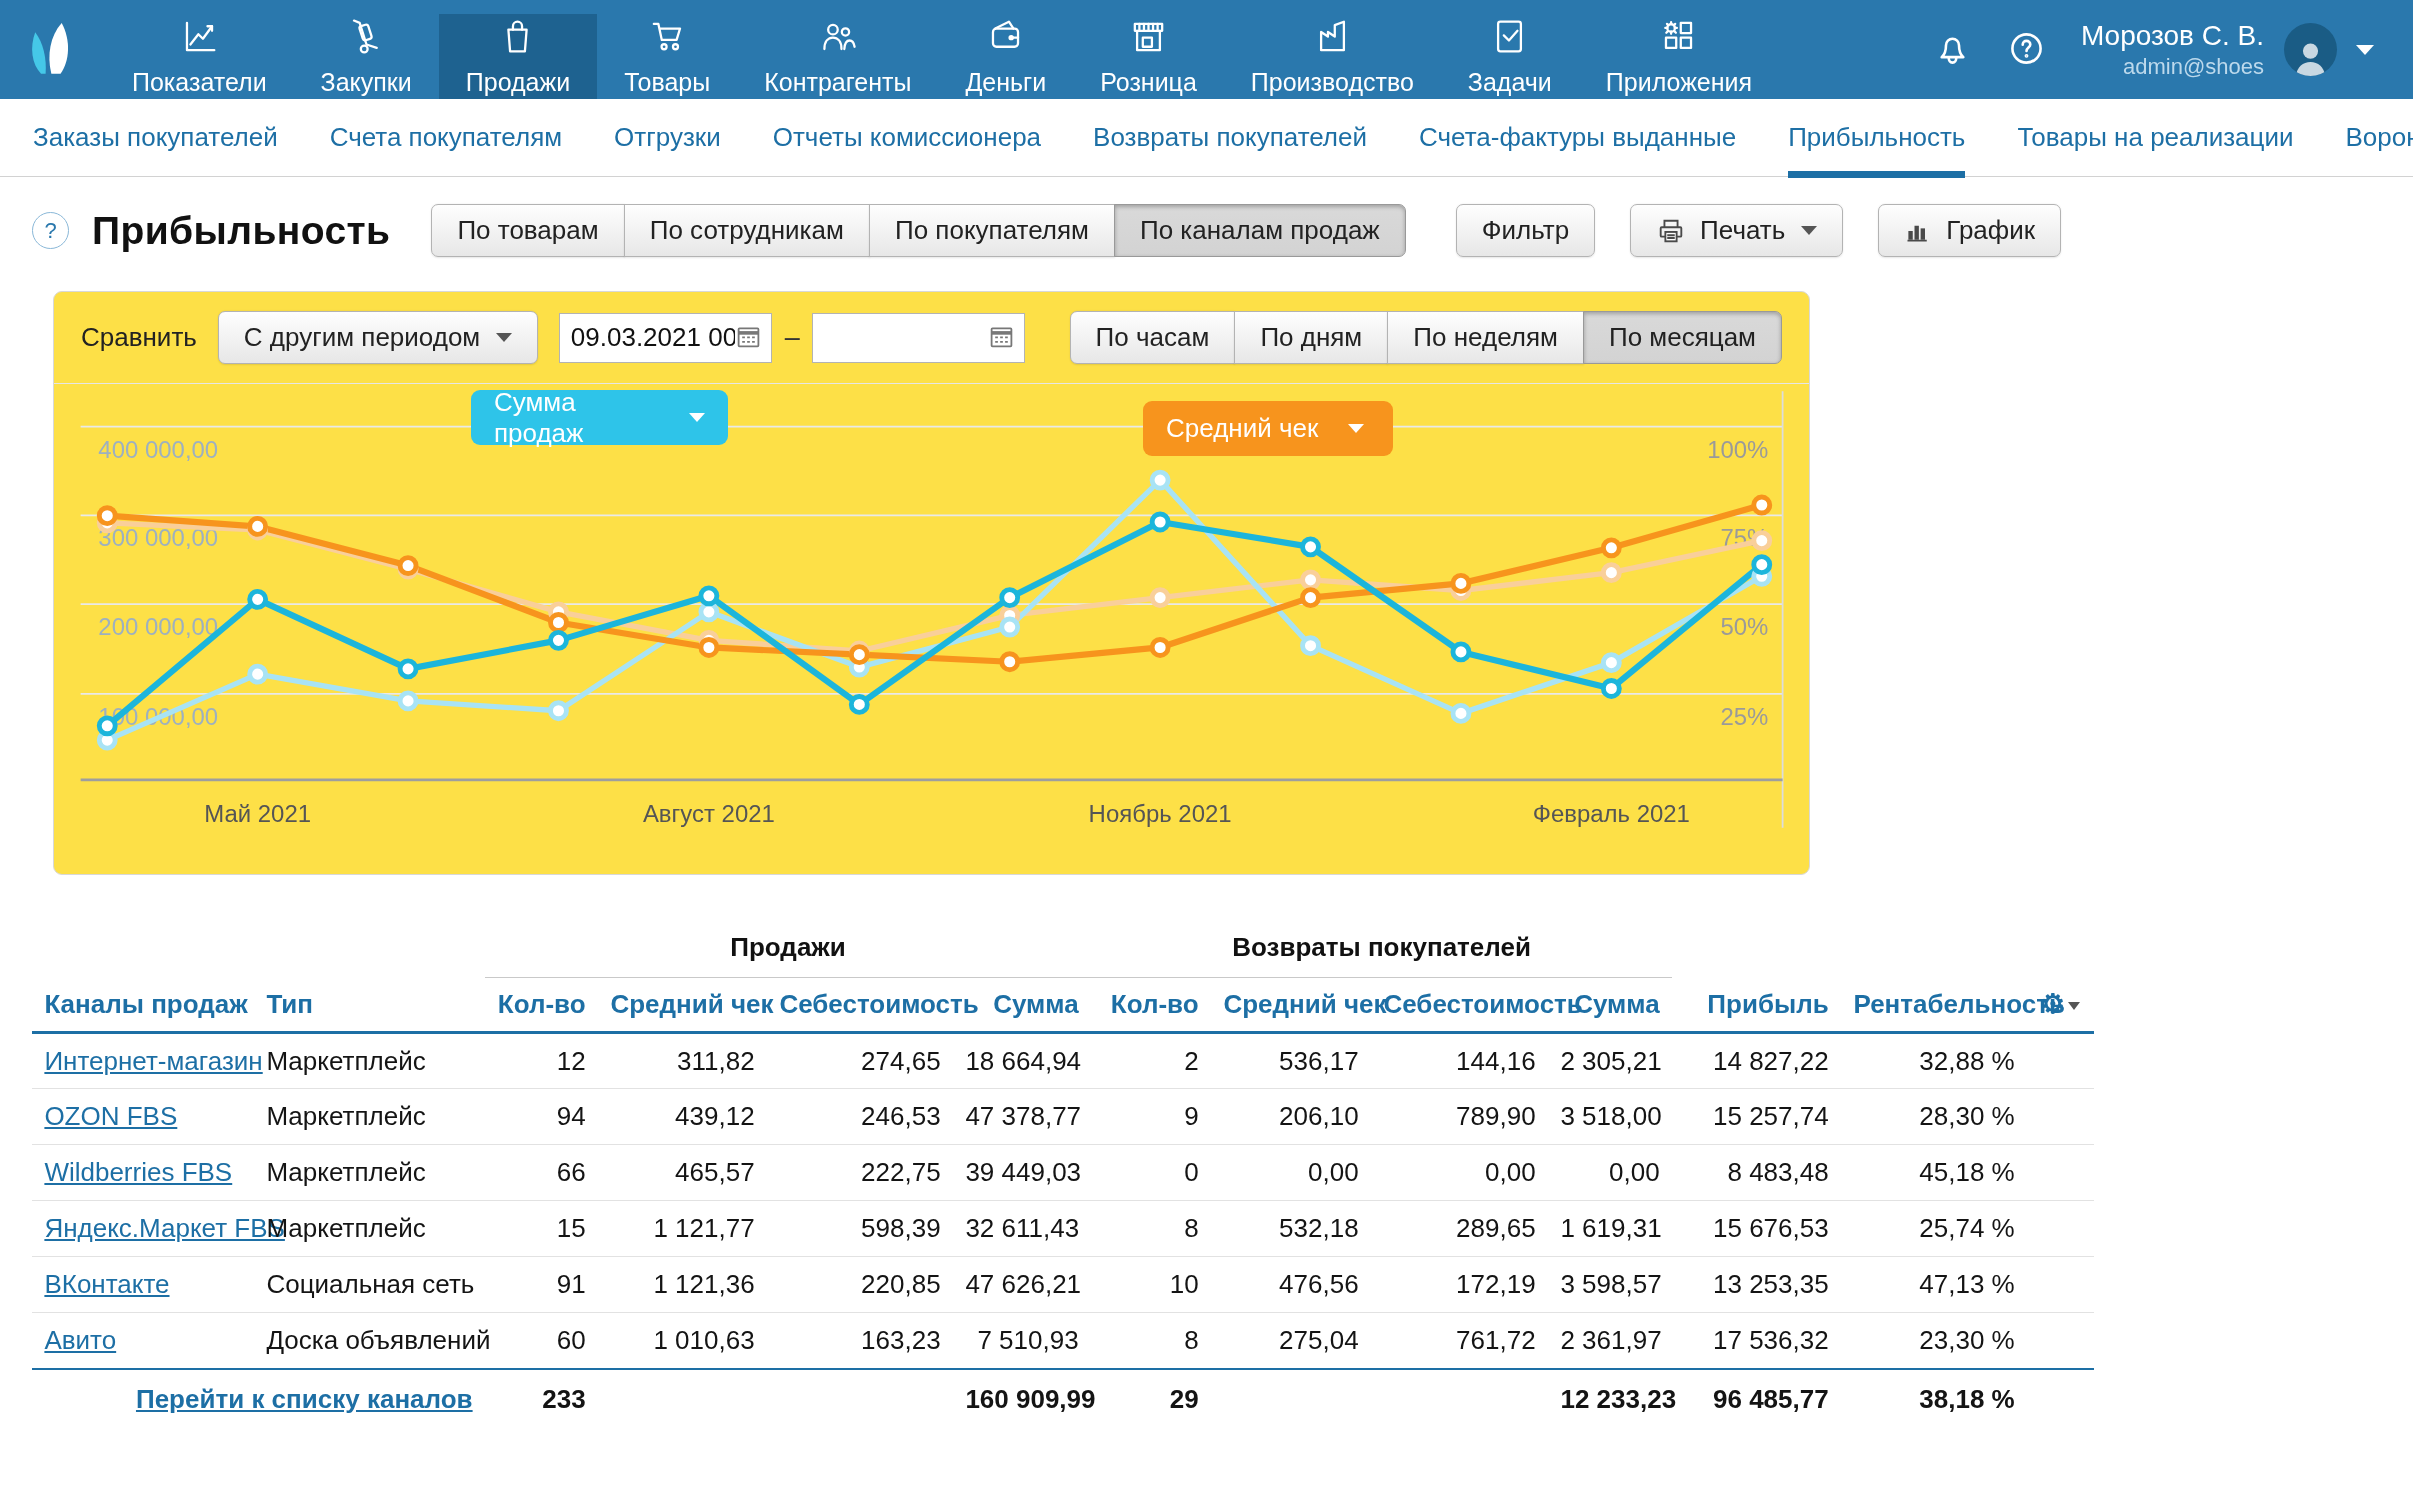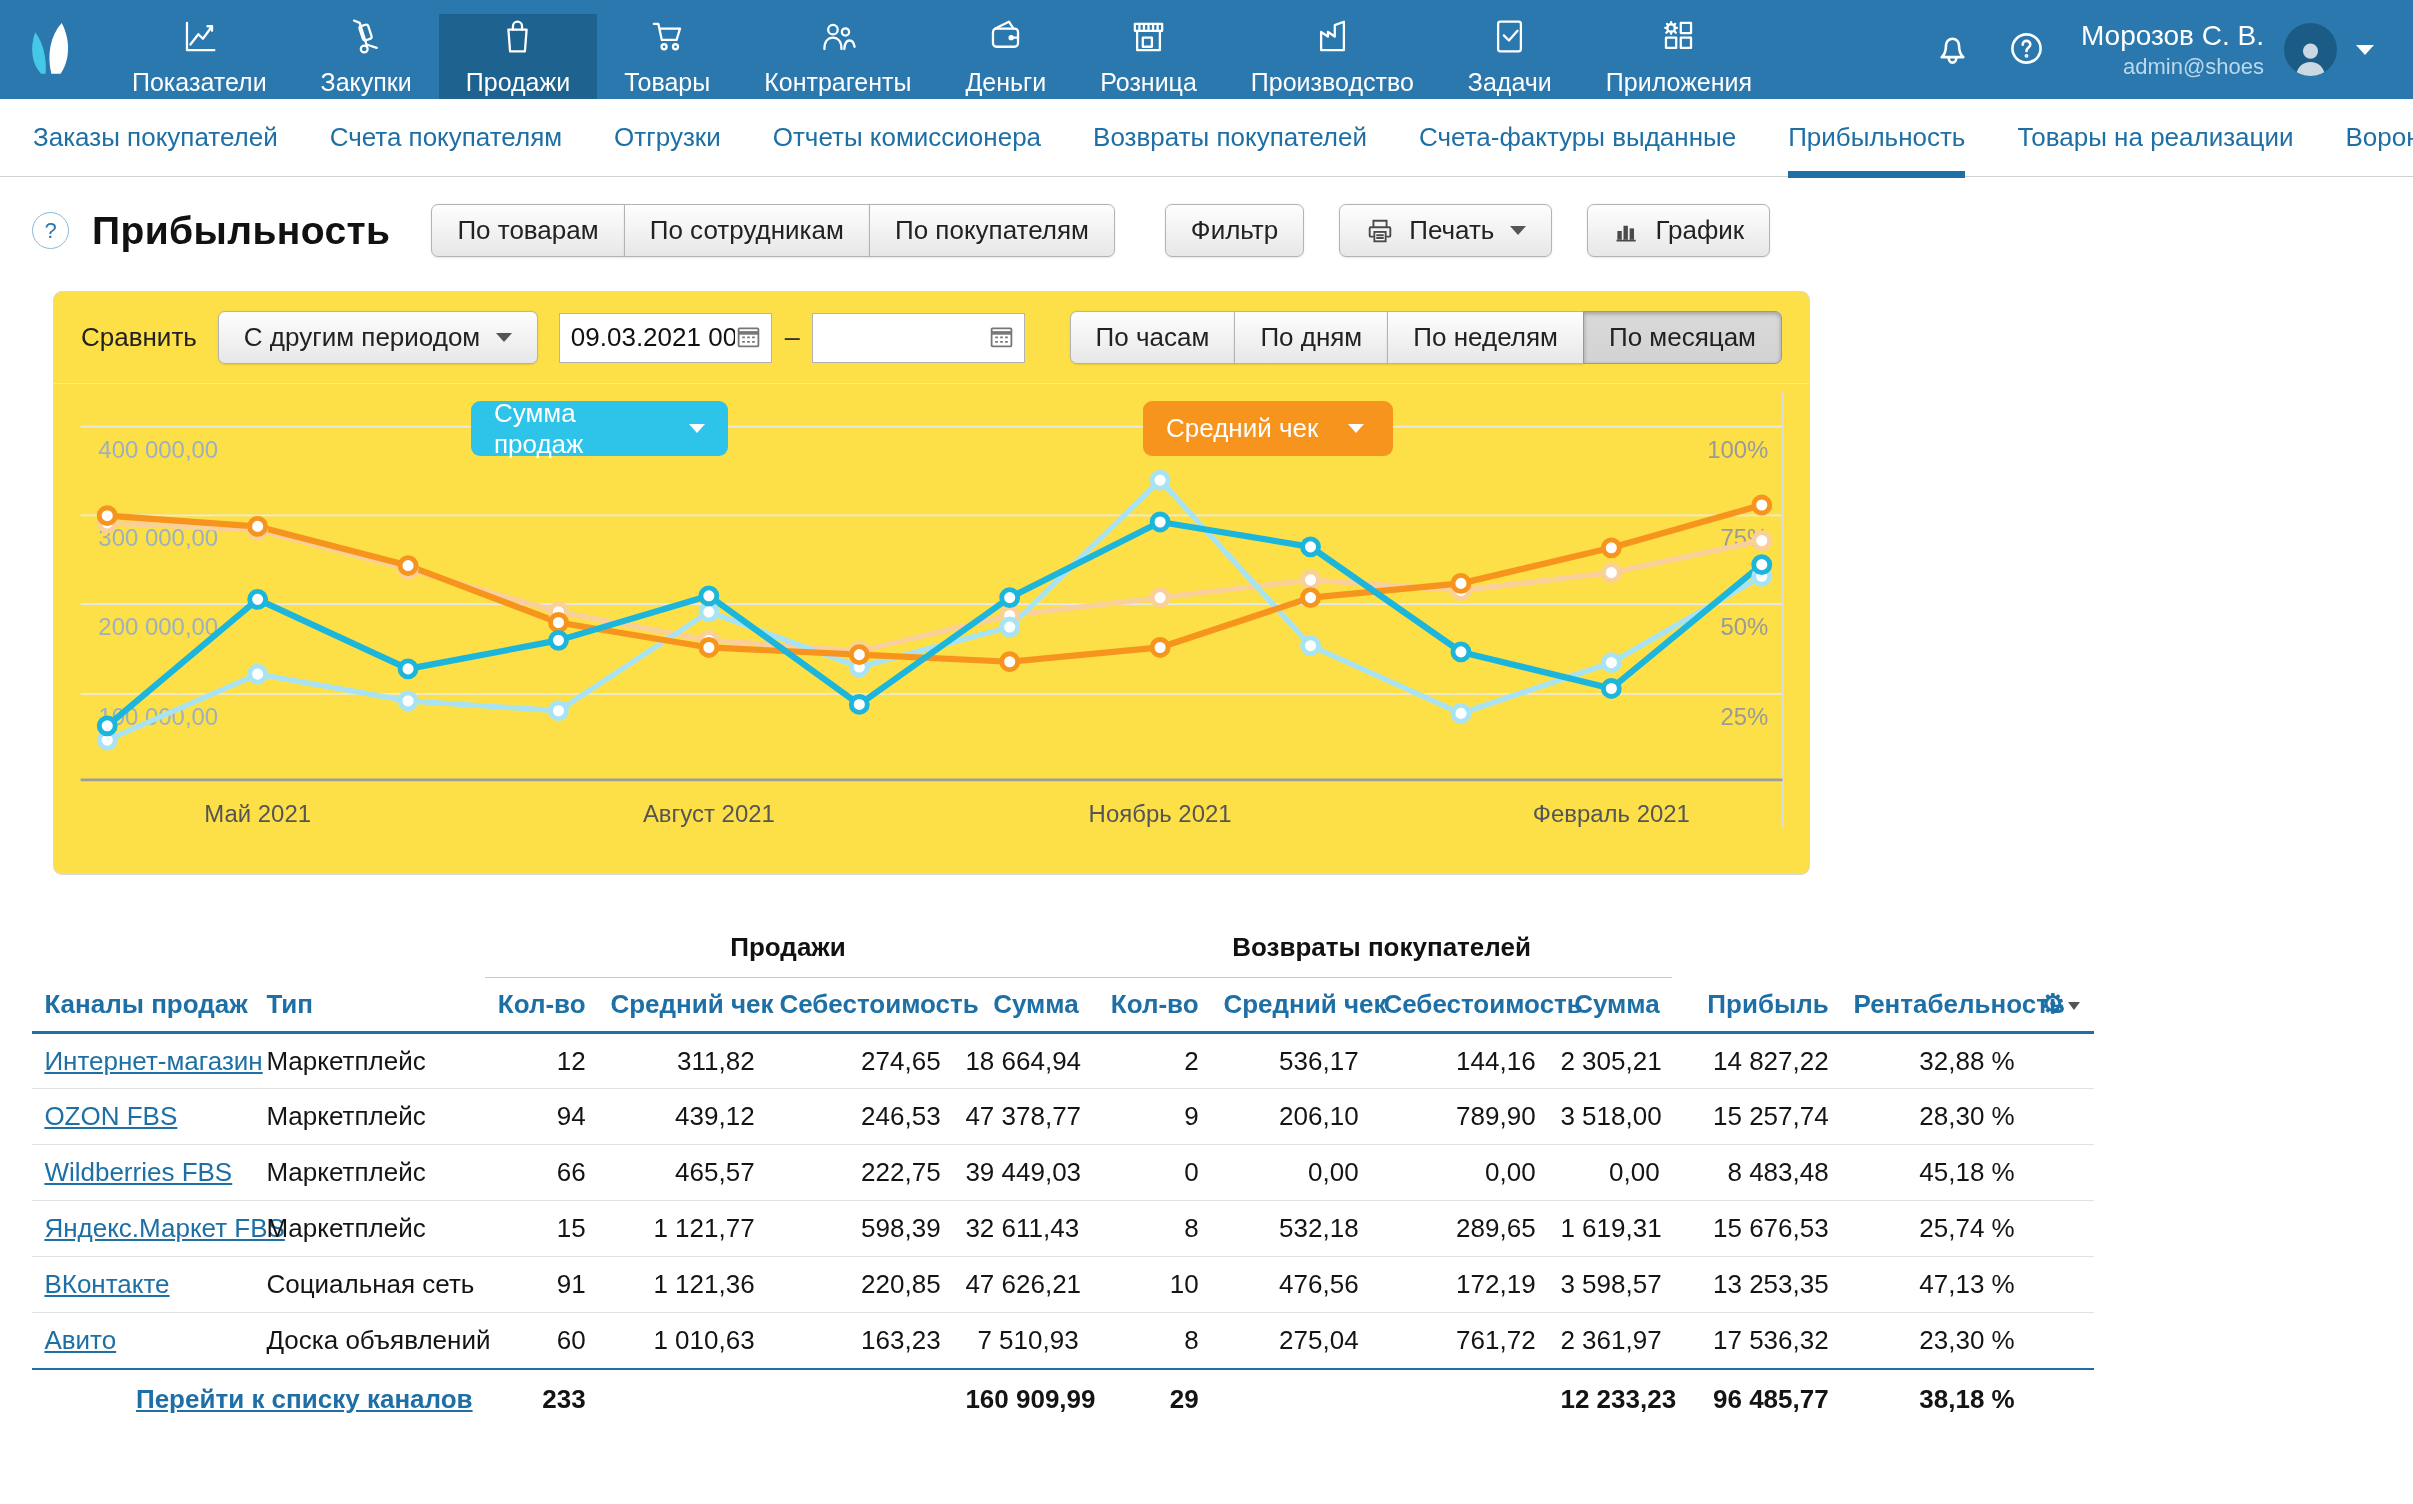--- a/index.html
+++ b/index.html
@@ -72,21 +72,21 @@
   .datebox.second { margin-left:12.4px; }
   .compare-row .spacer { flex:1; }
 
   
   .chart-area { position:relative; height:490px; }
   .chart-area svg.plot { position:absolute; left:0; top:0; }
   .pill { position:absolute; height:55px; border-radius:9px; color:#fff; font-size:26px;
     display:flex; align-items:center; padding:0 23px; cursor:pointer; }
   .pill .pcaret { width:0; height:0; border-left:8px solid transparent;
     border-right:8px solid transparent; border-top:9.8px solid #fff; margin-left:30px; }
-  .pill.sum { left:417px; top:17px; width:257px; }
+  .pill.sum { left:417px; top:6px; width:257px; }
   .pill.check { left:1089px; top:17px; width:250px; }
 
   
   .table-wrap { margin:57px 0 0 32px; width:2060px; }
   table { width:100%; border-collapse:collapse; font-size:26px; color:#141414; table-layout:fixed; }
   th,td { padding:0 12.4px; }
   tr.grouphead th { font-size:26px; font-weight:bold; color:#111; text-align:center;
     padding-bottom:14px; }
   tr.grouphead th.grp { border-bottom:0.9px solid #c9c9c9; }
   tr.colhead th { color:#1d6fa5; font-weight:bold; text-align:right; height:55px;
@@ -239,20 +239,21 @@
   <div class="tab">Воронка продаж</div>
 </div>
 
 <div class="toolbar">
   <div class="help-badge">?</div>
   <div class="page-title">Прибыльность</div>
   <div class="seg">
     <button class="btn">По товарам</button>
     <button class="btn">По сотрудникам</button>
     <button class="btn">По покупателям</button>
+    <button class="btn pressed">По каналам продаж</button>
   </div>
   <div class="gap"></div>
   <button class="btn">Фильтр</button>
   <div class="gap" style="width:35px"></div>
   <button class="btn">
     <span class="bicon">
       <svg width="30" height="30" viewBox="0 0 32 32" fill="none" stroke="#4a4a4a" stroke-width="2">
           <path d="M9 12V5h14v7"></path>
           <rect x="5" y="12" width="22" height="10" rx="1"></rect>
           <rect x="10" y="17" width="12" height="10" fill="#fff"></rect>

